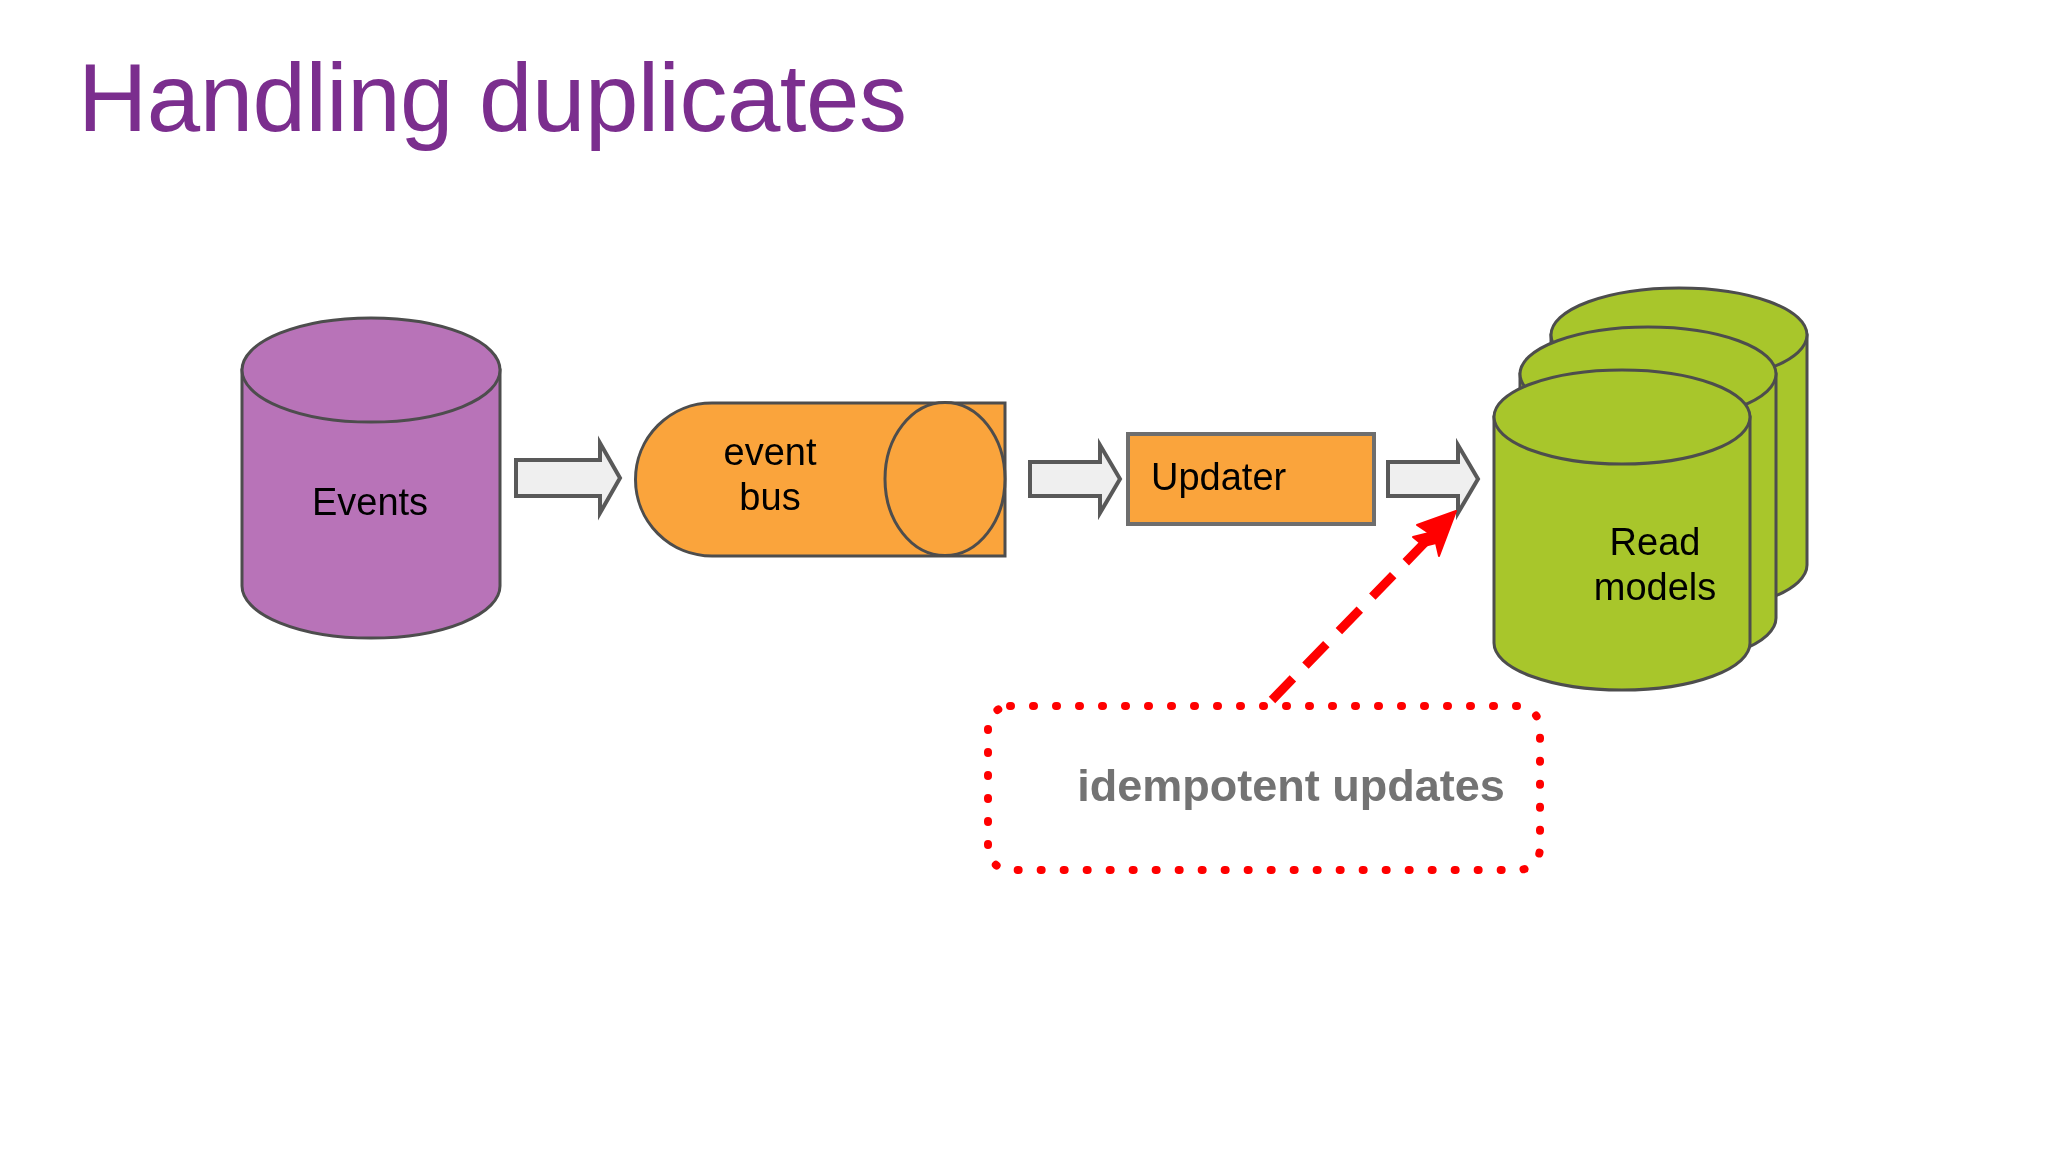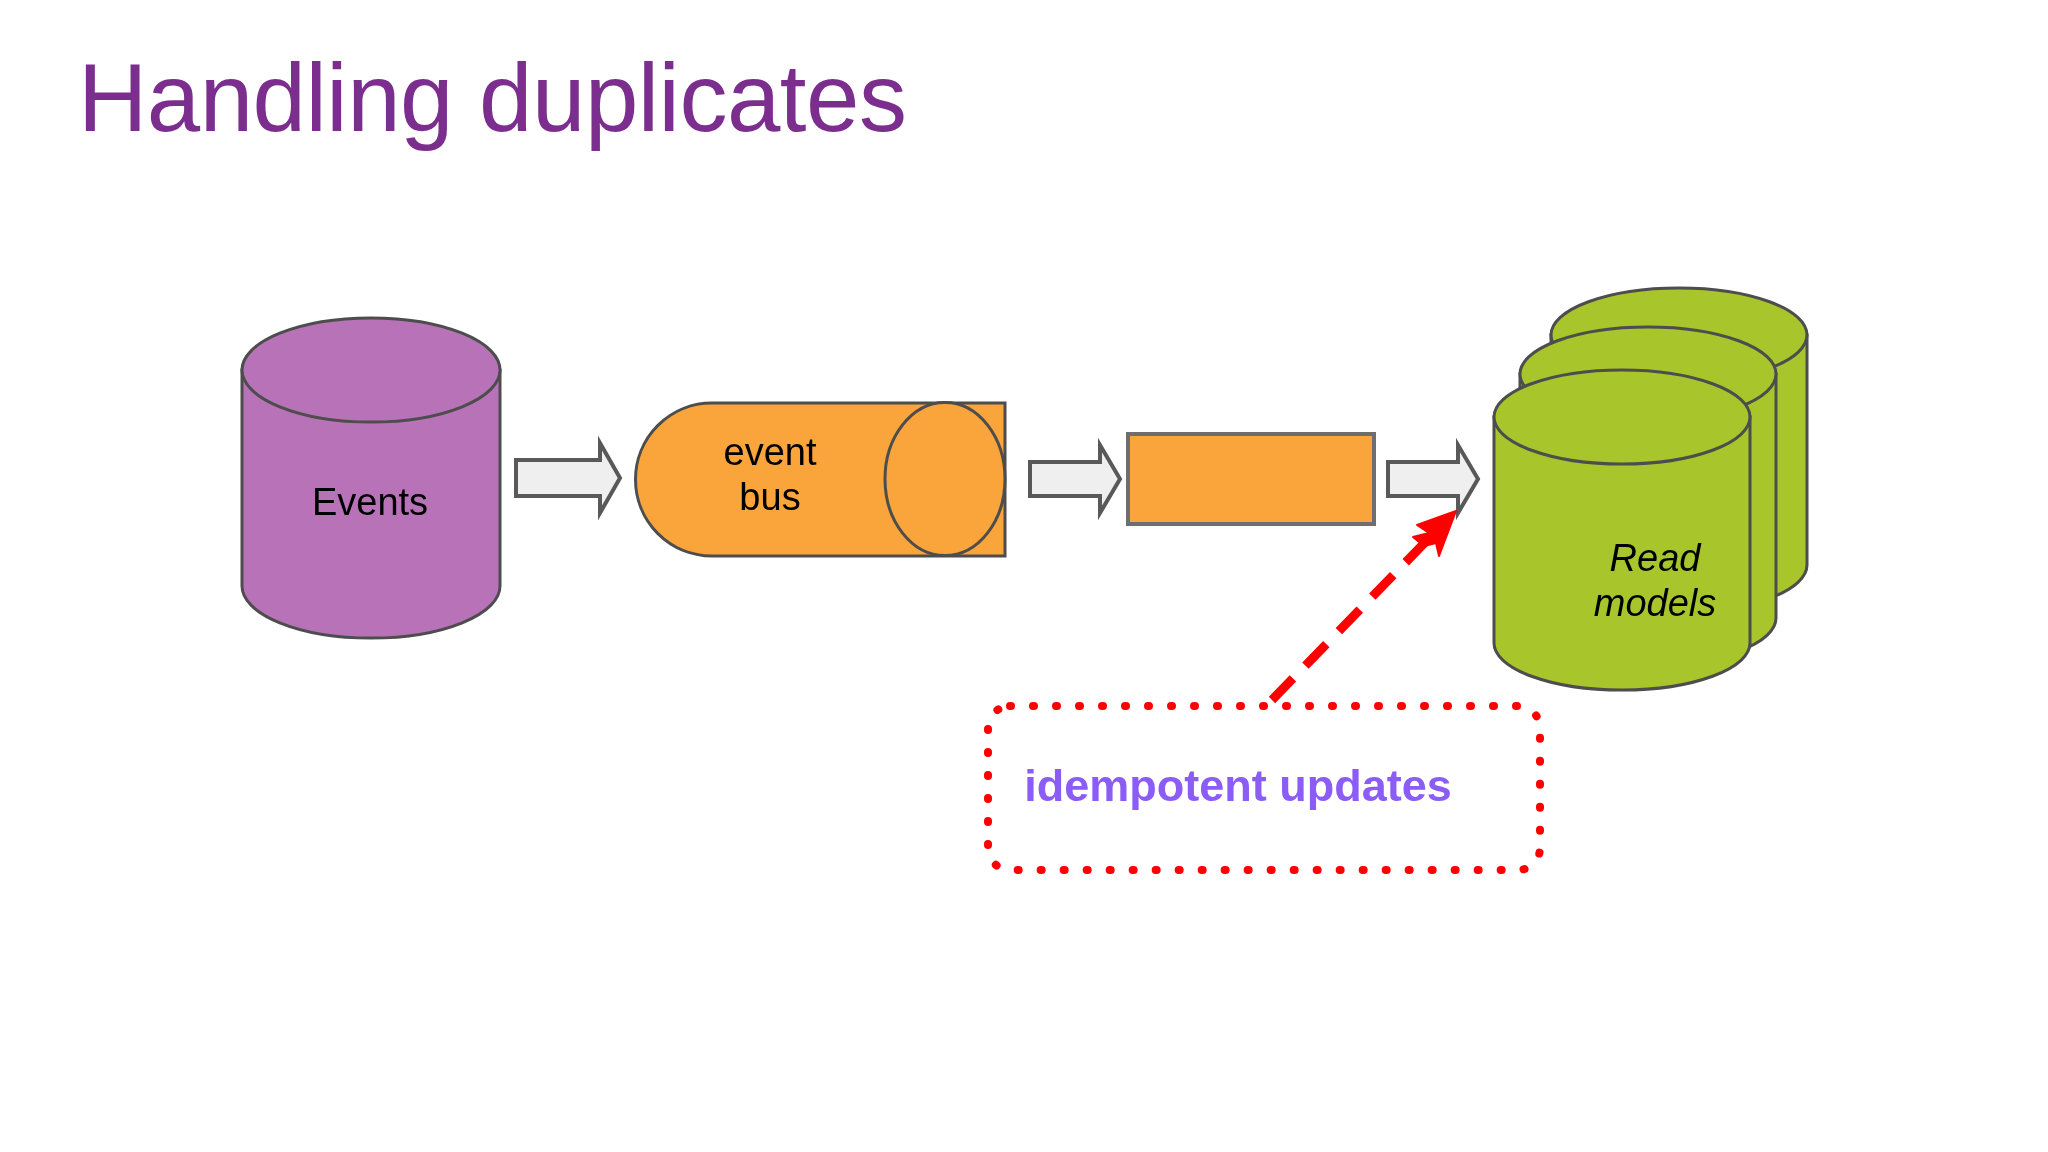--- a/index.html
+++ b/index.html
@@ -65,31 +65,30 @@
   #updater-label {
     left: 1127px;
     top: 455px;
     width: 250px;
     text-align: left;
     padding-left: 24px;
     box-sizing: border-box;
   }
   #readmodels-label {
     left: 1510px;
-    top: 536px;
+    top: 520px;
     width: 290px;
-    font-style: italic;
   }
   #callout-label {
     position: absolute;
-    left: 988px;
+    left: 1041px;
     top: 760px;
     width: 500px;
     text-align: center;
-    color: #8b5cf6;
+    color: #737373;
     font-size: 45px;
     font-weight: bold;
     letter-spacing: 0px;
     pointer-events: none;
   }
 </style>
 </head>
 <body>
 
 <div id="slide">
@@ -147,19 +146,20 @@
       <rect x="988" y="706" width="552" height="164" rx="22" ry="22" fill="none" stroke="#FF0000" stroke-width="8" stroke-dasharray="1 22" stroke-linecap="round"></rect>
     </g>
 
   </svg>
 
   <div class="shape-label" id="eventbus-label">event
 bus</div>
 
   <div class="shape-label" id="events-label">Events</div>
 
+  <div class="shape-label" id="updater-label">Updater</div>
 
   <div class="shape-label" id="readmodels-label">Read
 models</div>
 
   <div id="callout-label">idempotent updates</div>
 
 </div>
 
 </body></html>

